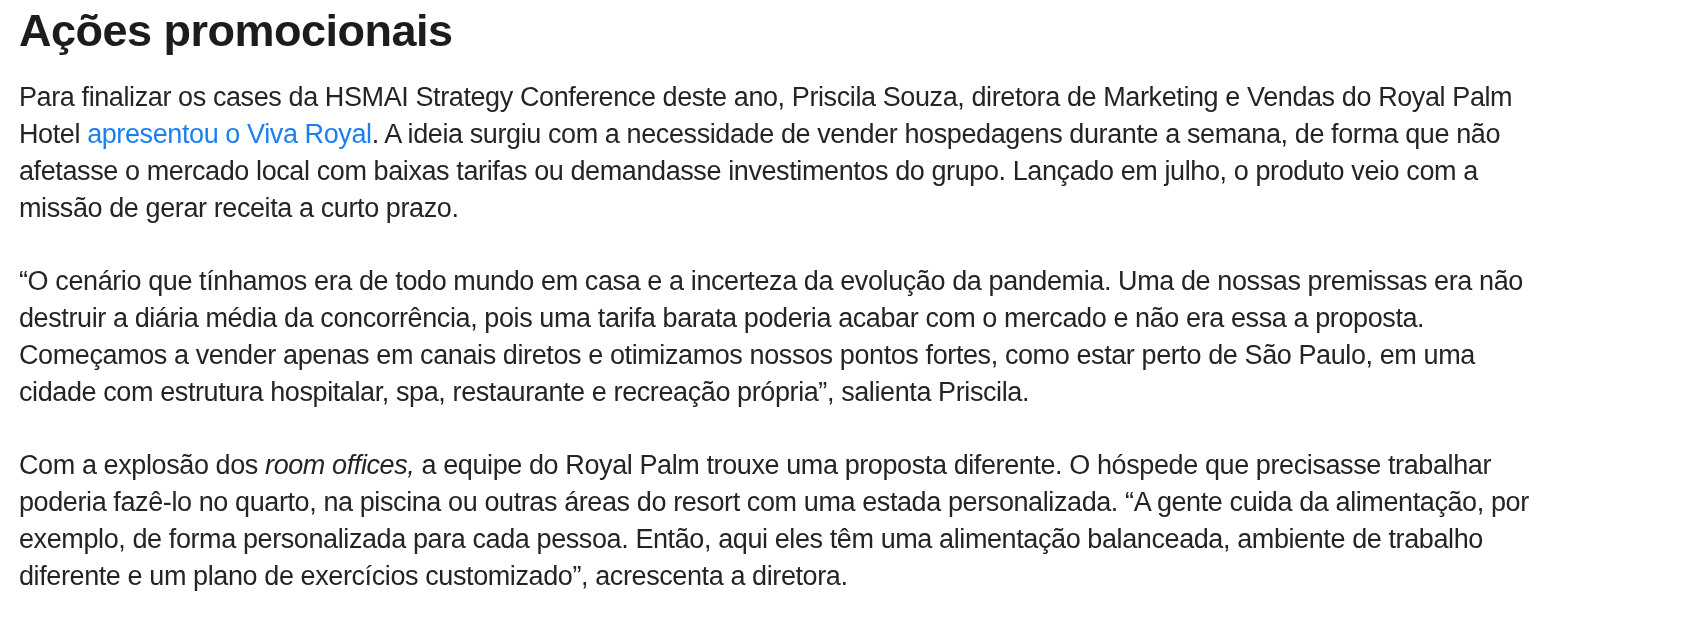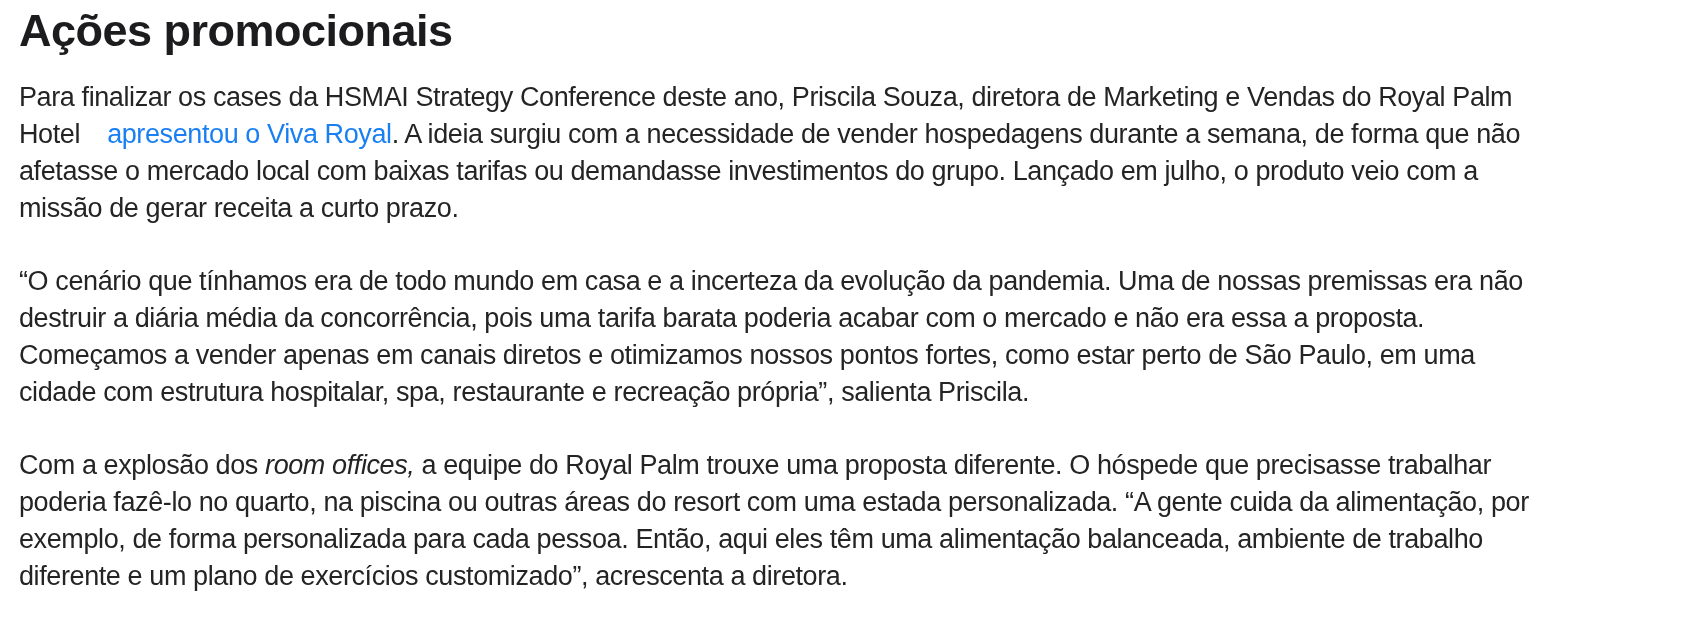--- a/index.html
+++ b/index.html
@@ -37,21 +37,20 @@
     font-size:27px;
     line-height:37px;
     letter-spacing:-0.4px;
     color:var(--text-color);
   }
   .article-body p:last-child{margin-bottom:4px;}
   a.inline-link{
     color:var(--link-color);
     text-decoration:none;
     cursor:pointer;
-    margin-left:20px;
   }
   em.italic-phrase{font-style:italic;}
 </style>
 </head>
 <body>
 
 <div class="page">
   <h1 class="article-title">Ações promocionais</h1>
 
   <div class="article-body">

